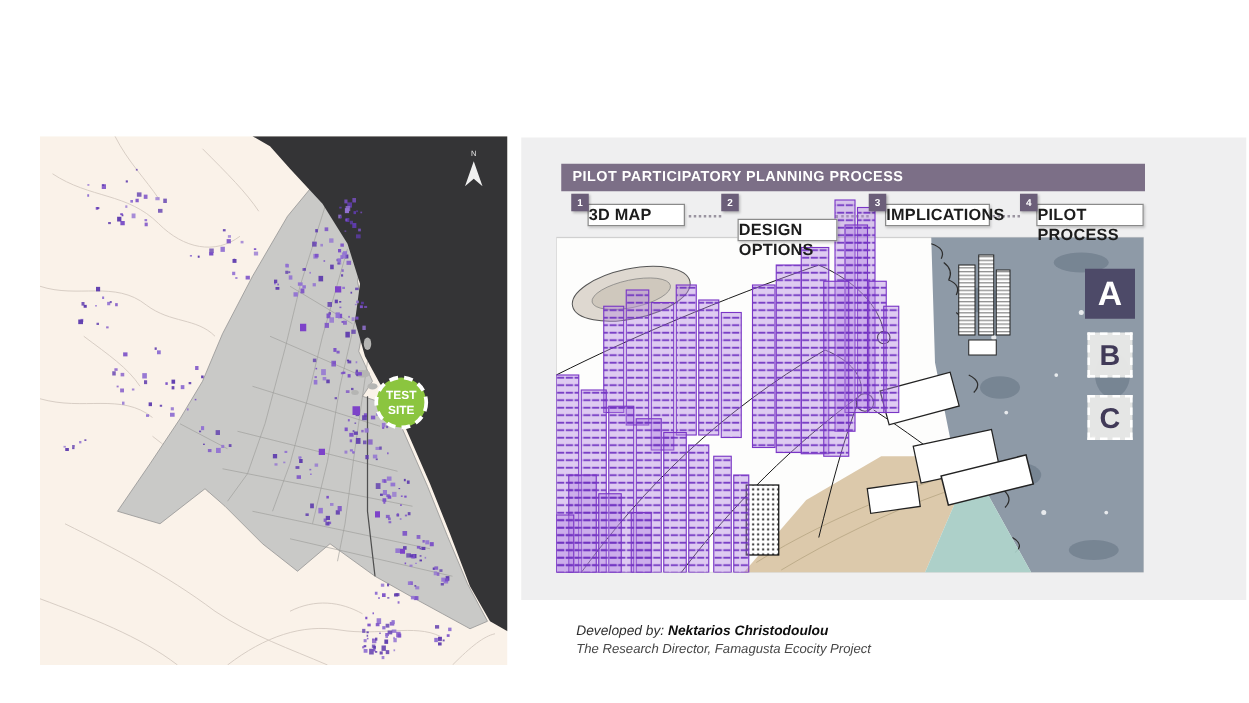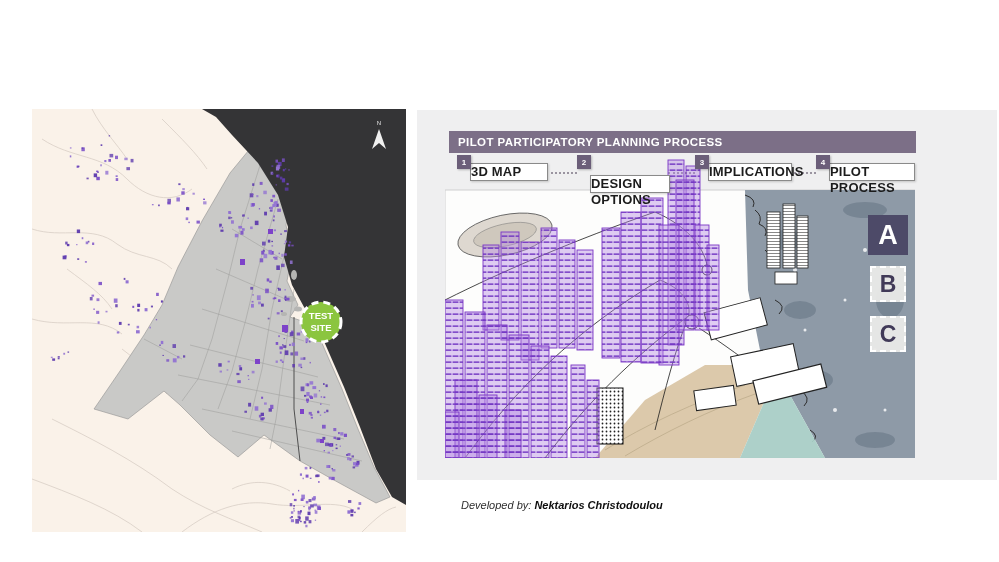--- a/index.html
+++ b/index.html
@@ -667,14 +667,15 @@
     <div class="opt opt-light opt-c">
       <span>C</span>
     </div>
   </div>
 
   <div class="credits">
     <div class="l1">
       <span>Developed by:</span>
       <b>Nektarios Christodoulou</b>
     </div>
+    <div class="l3">The Research Director, Famagusta Ecocity Project</div>
   </div>
 </div>
 
 </body></html>

